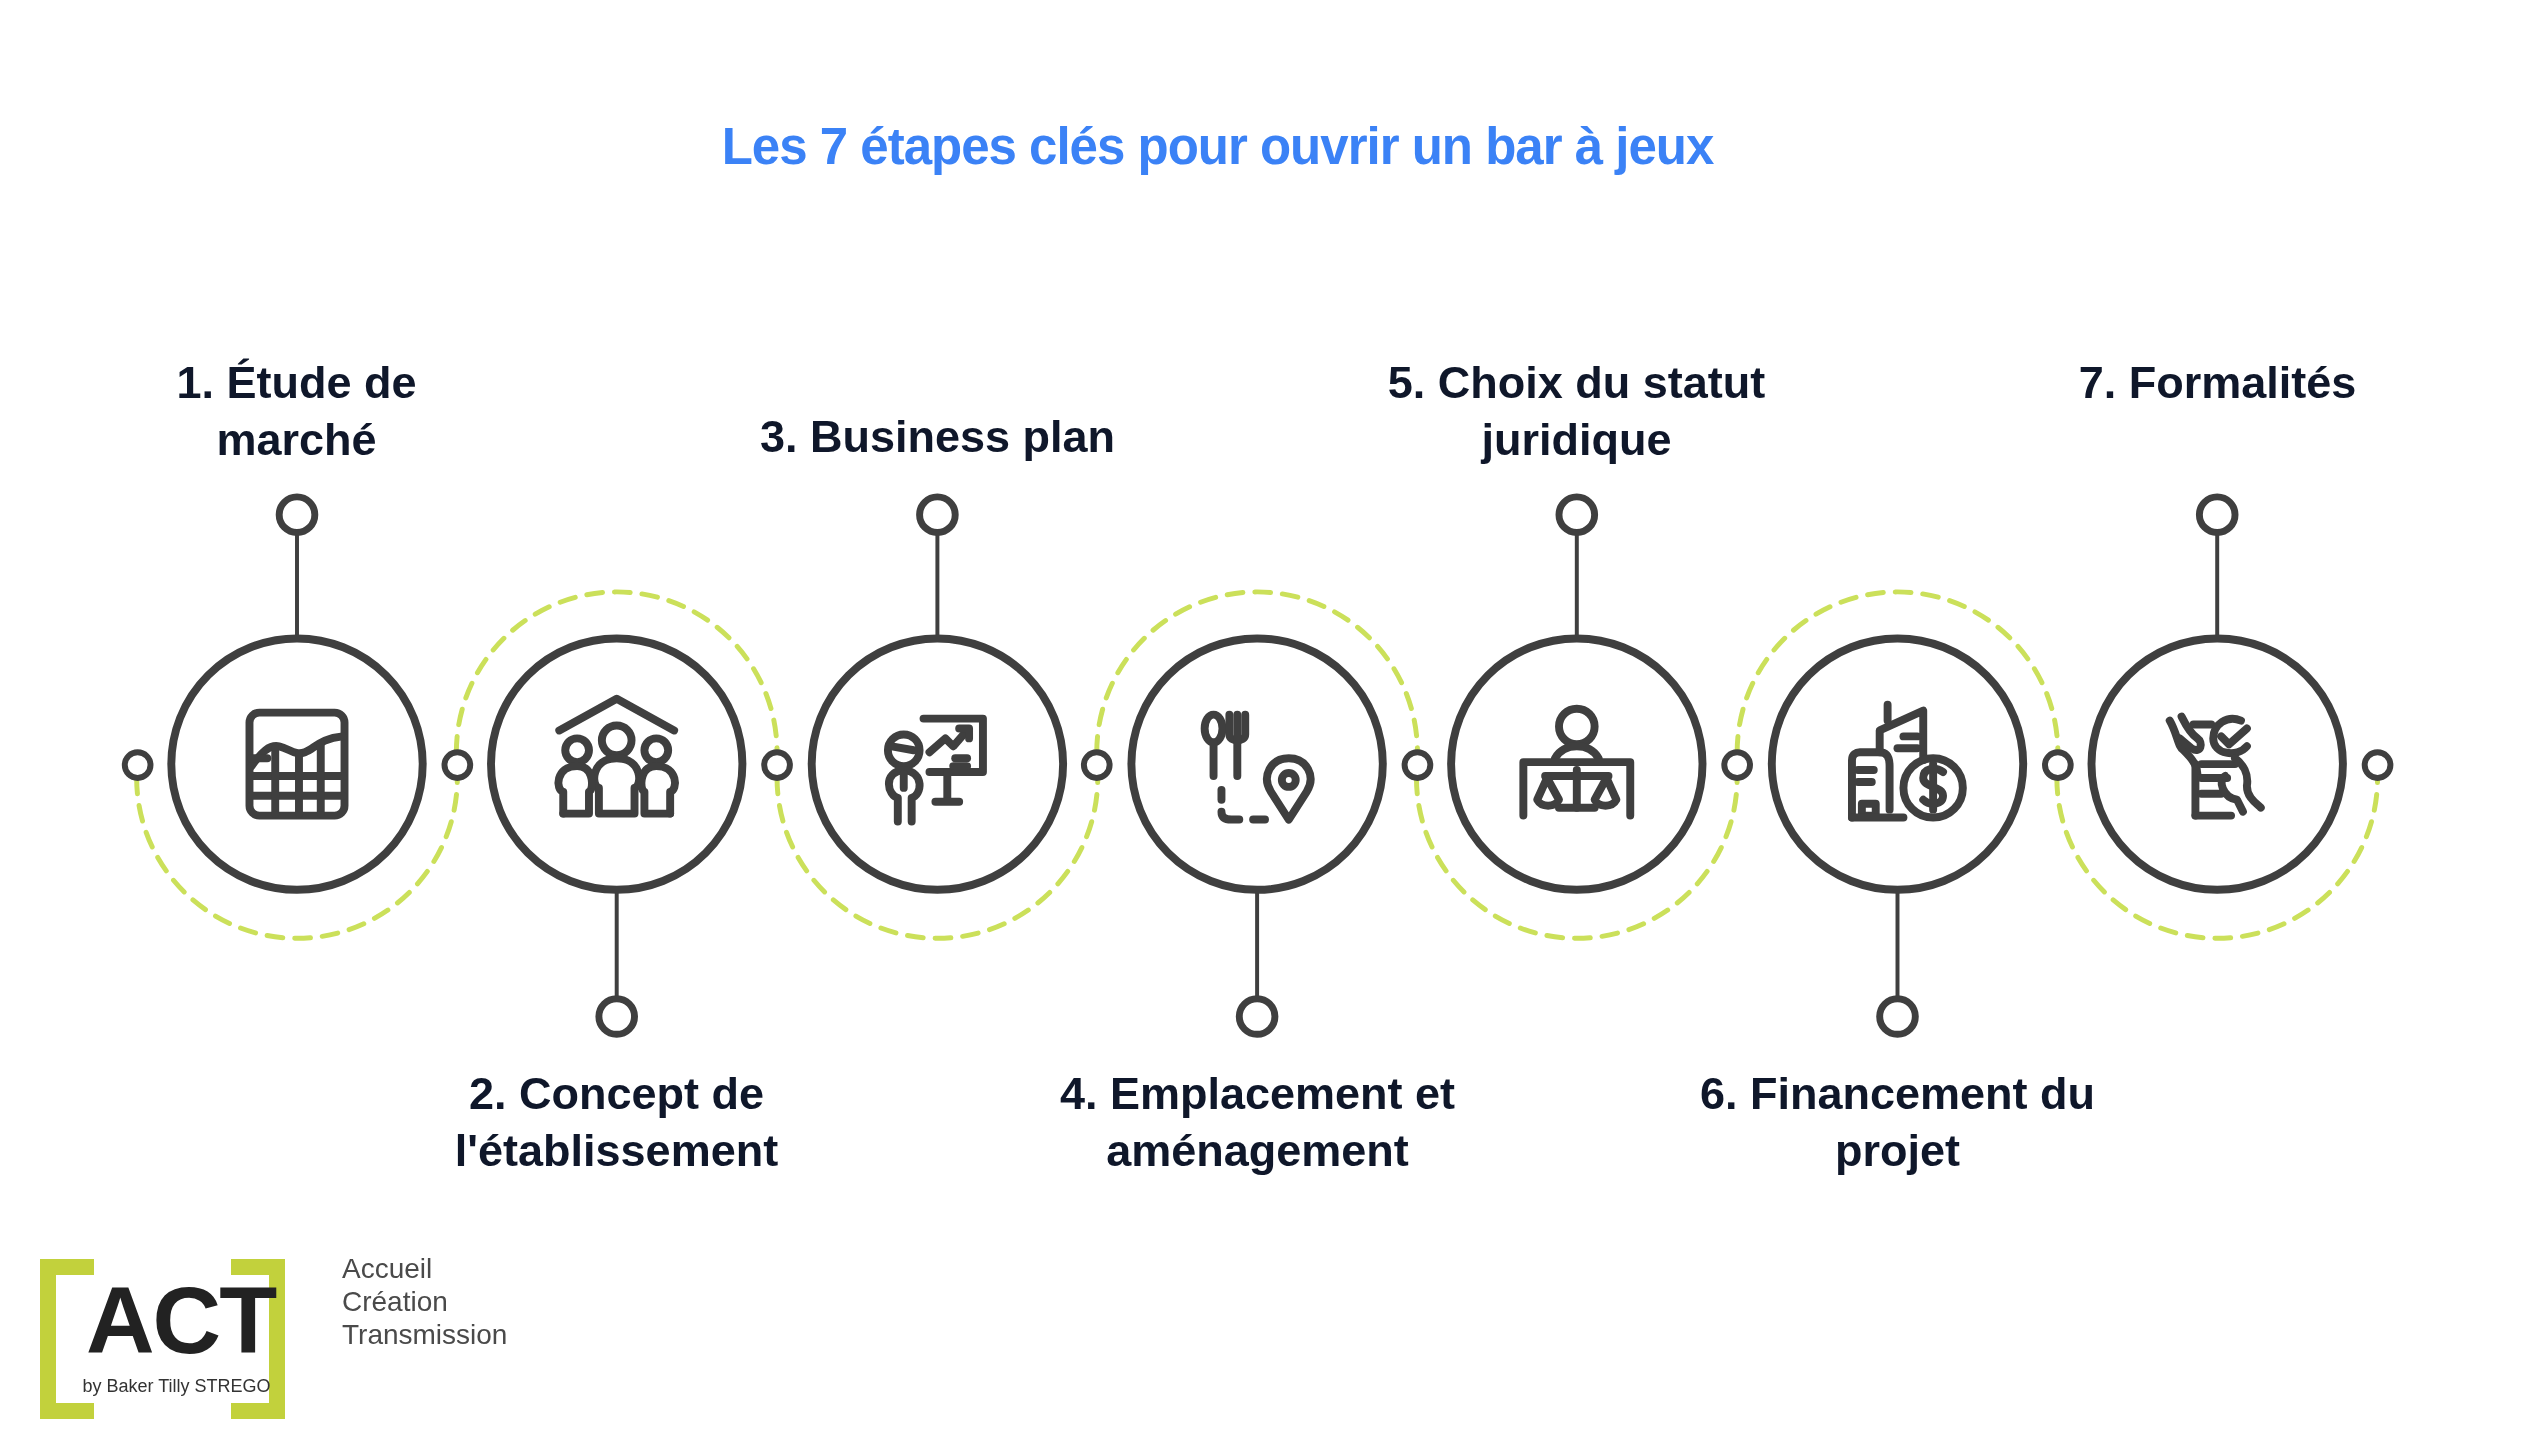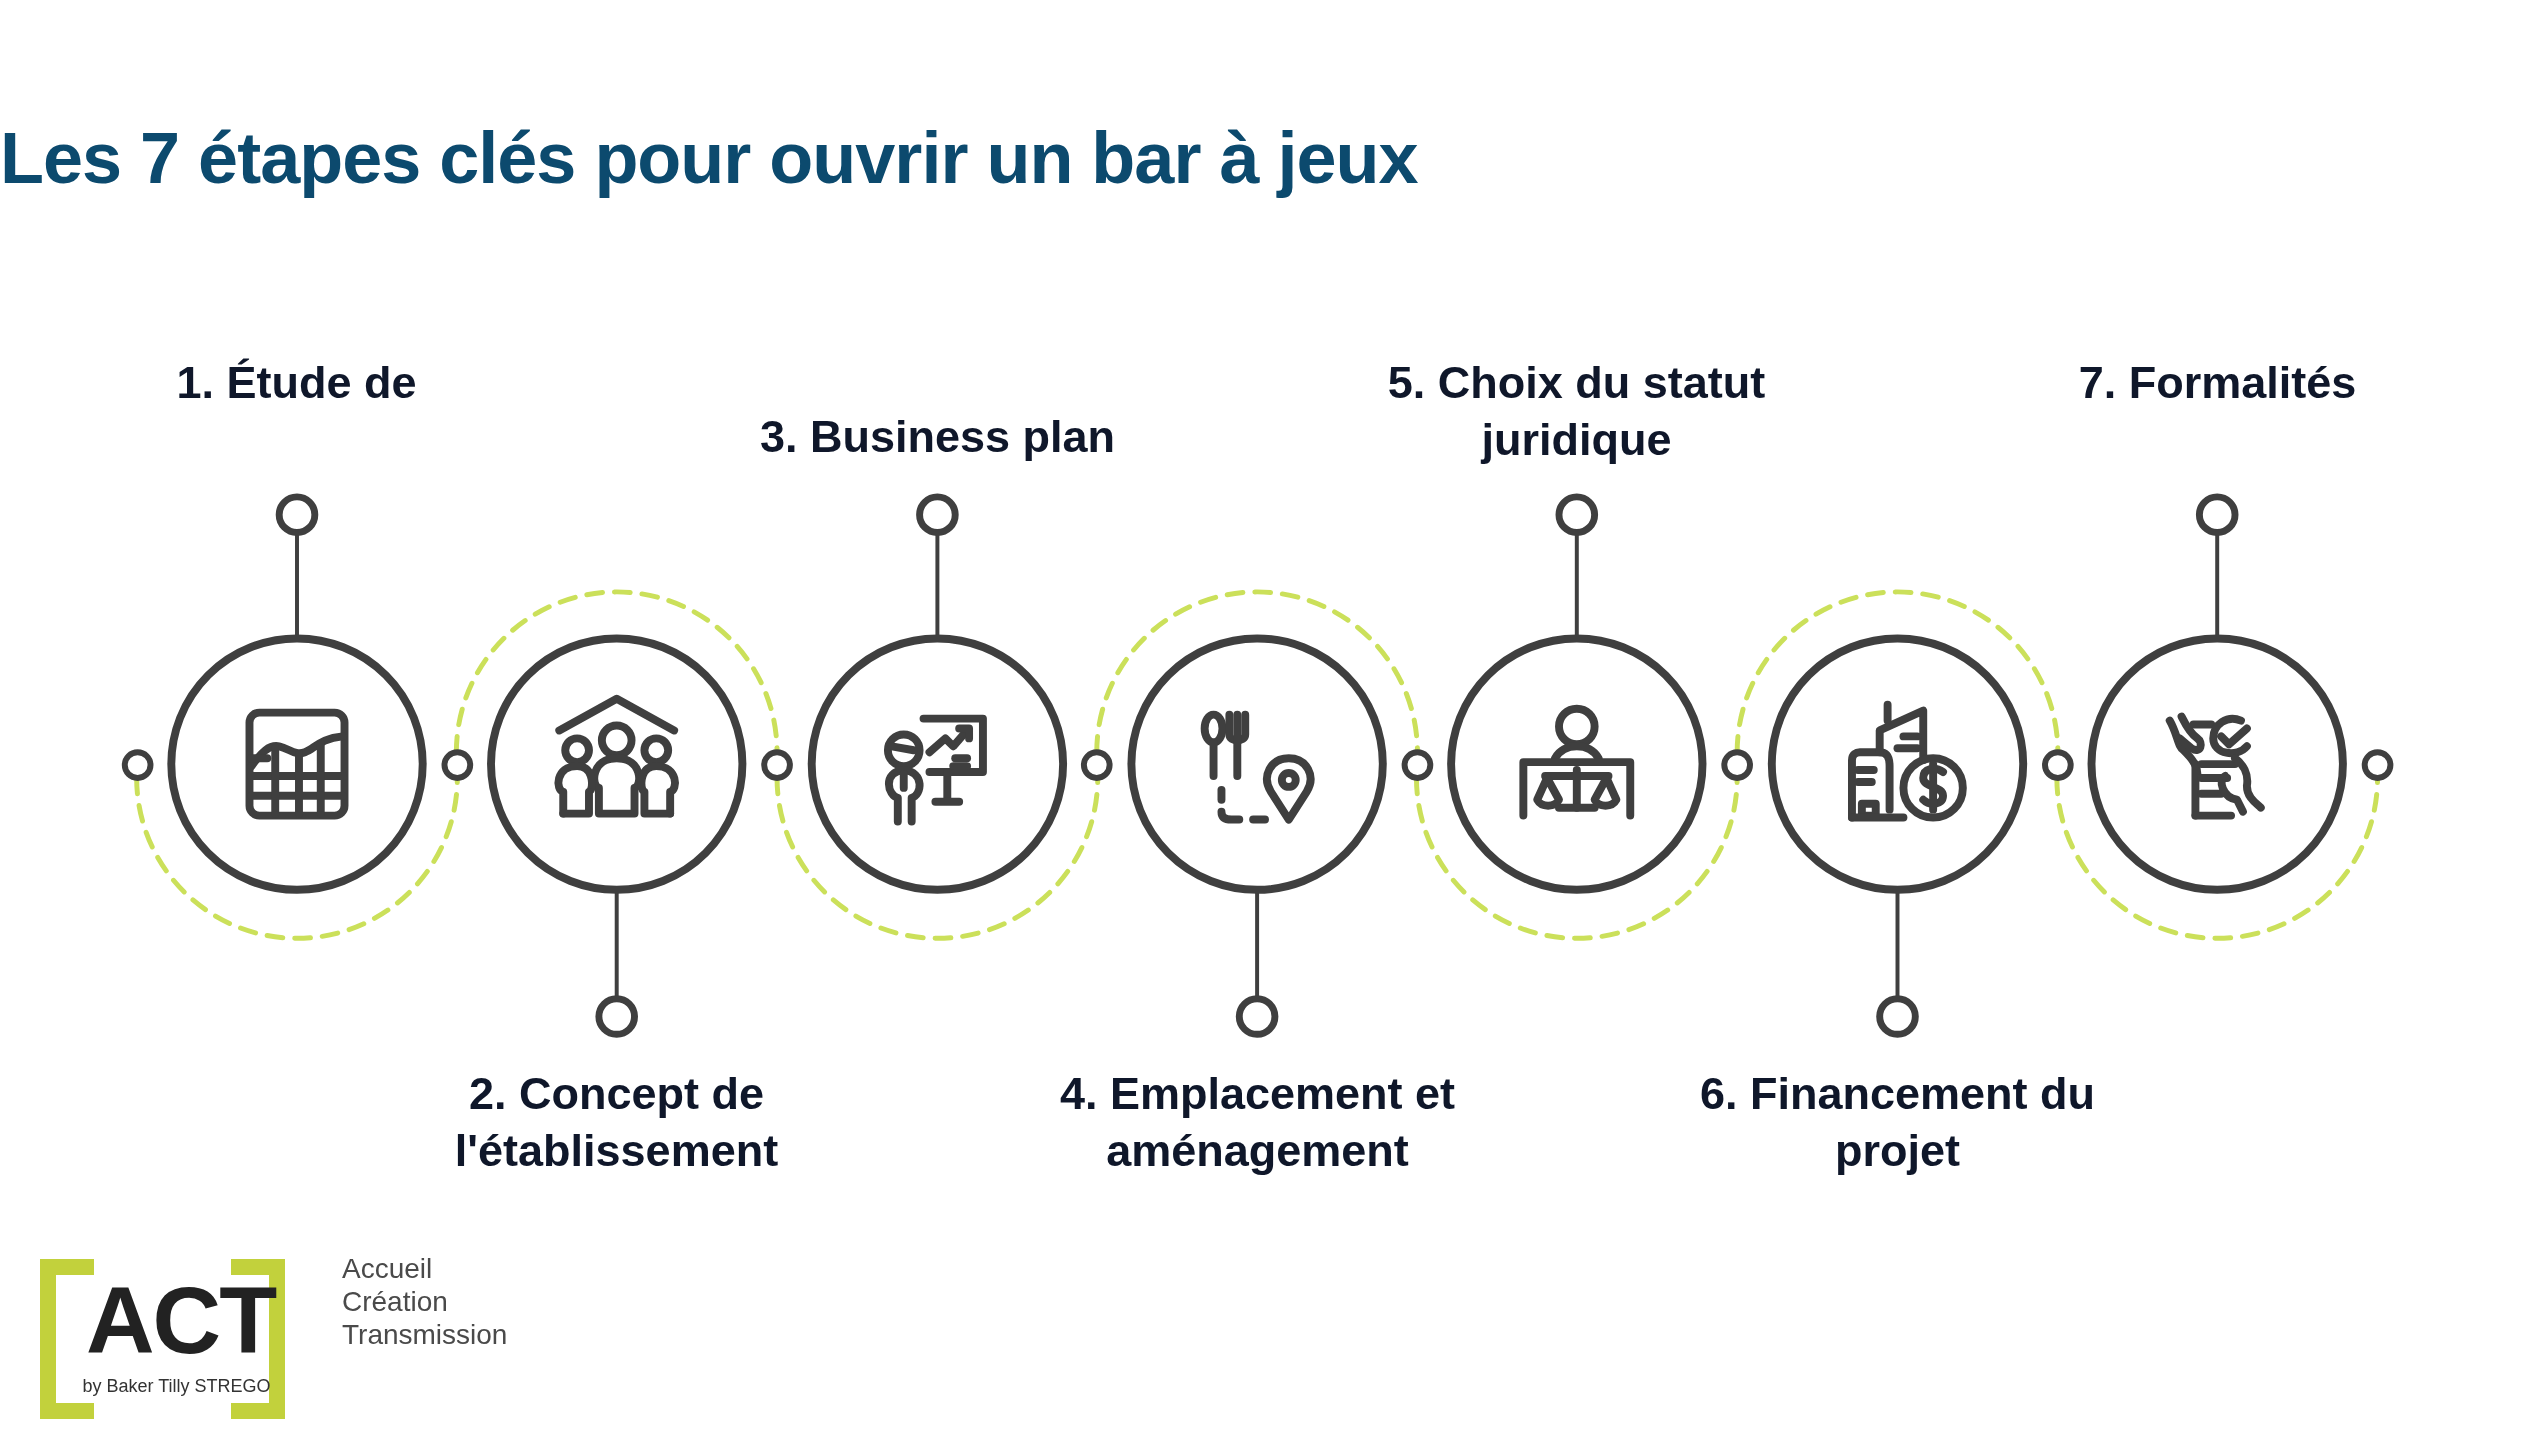--- a/index.html
+++ b/index.html
@@ -1,17 +1,17 @@
 <!DOCTYPE html>
 <html><head>
 <meta charset="utf-8">
 <style>
   html, body { margin: 0; padding: 0; background: #ffffff; }
   body { width: 2534px; height: 1455px; position: relative; overflow: hidden; font-family: "Liberation Sans", "DejaVu Sans", sans-serif; color: #444444; }
-  .title { position: absolute; left: 0; top: 117px; width: 2435px; text-align: left; font-weight: 700; font-size: 72px; letter-spacing: -1px; color: #0c4a6e; font-family: "Liberation Sans", sans-serif; }
+  .title { position: absolute; left: 0; top: 117px; width: 2435px; text-align: center; font-weight: 700; font-size: 51px; letter-spacing: -1px; color: #3b82f6; font-family: "Liberation Sans", sans-serif; }
   .stage { position: absolute; left: 0; top: 0; width: 2534px; height: 1455px; }
   .label { position: absolute; width: 455px; text-align: center; font-weight: 700; font-size: 45px; line-height: 57px; color: #0f172a; font-family: "Liberation Sans", sans-serif; }
   .label span { display: block; }
   .logo { position: absolute; left: 40px; top: 1259px; width: 245px; height: 160px; }
   .bracket { position: absolute; top: 0; width: 54px; height: 160px; box-sizing: border-box; border: 16px solid #c2d13c; }
   .bracket.left { left: 0; border-right: none; }
   .bracket.right { right: 0; border-left: none; }
   .logo-act { position: absolute; left: 46px; top: 14px; width: 181px; text-align: center; font-weight: 700; font-size: 95px; line-height: 95px; color: #222222; letter-spacing: -2px; font-family: "Liberation Sans", sans-serif; }
   .logo-sub { position: absolute; left: 30px; top: 117px; width: 213px; text-align: center; font-size: 18px; color: #333333; font-family: "Liberation Sans", sans-serif; }
   .tagline { position: absolute; left: 342px; top: 1252px; font-size: 28px; line-height: 33px; color: #4a4a4a; font-family: "Liberation Sans", sans-serif; }
@@ -163,20 +163,21 @@
       <line x1="-16" y1="30" x2="4" y2="30"></line>
       <line x1="-22" y1="52" x2="14" y2="52"></line>
       <path d="M18,-6 C26,0 32,10 30,22 C30,34 40,40 44,44"></path>
       <path d="M8,12 C0,16 6,34 20,36 L26,48"></path>
     </g>
   </g>
 </svg>
 
 <div class="label" style="left:69px; top:354px;">
   <span>1. Étude de</span>
+  <span>marché</span>
 </div>
 <div class="label" style="left:389px; top:1065px;">
   <span>2. Concept de</span>
   <span>l'établissement</span>
 </div>
 <div class="label" style="left:710px; top:408px;">
   <span>3. Business plan</span>
 </div>
 <div class="label" style="left:1030px; top:1065px;">
   <span>4. Emplacement et</span>

